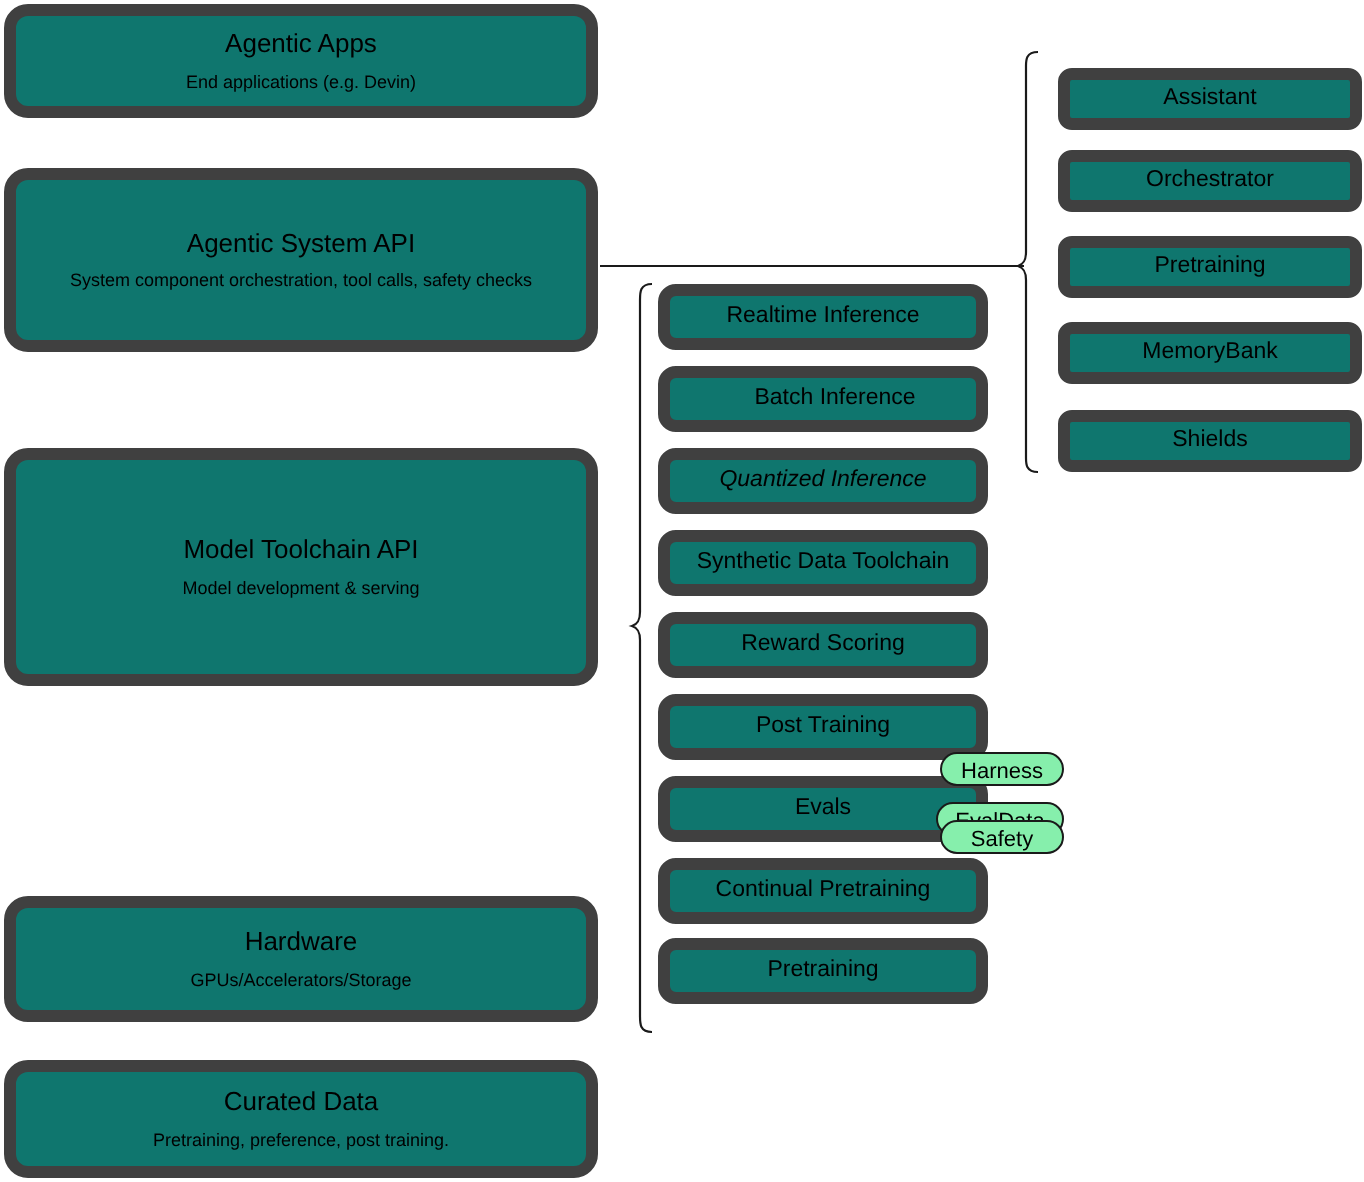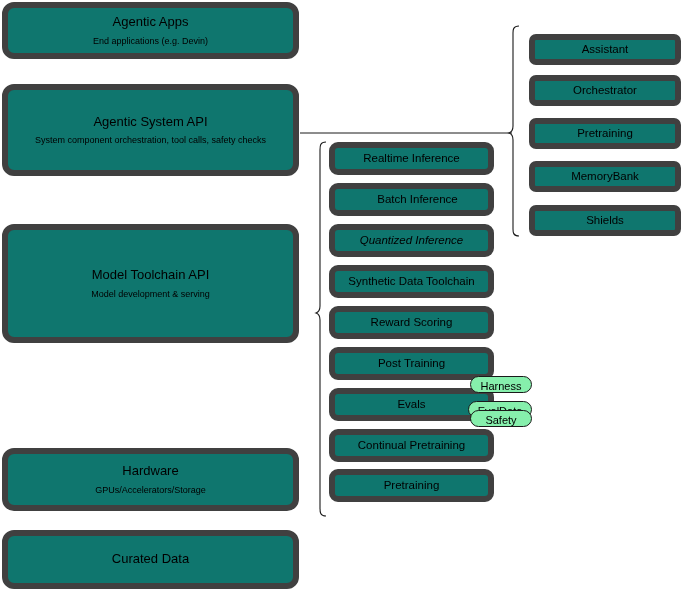--- a/index.html
+++ b/index.html
@@ -129,20 +129,21 @@
   </div>
 
 
   <div class="node layer" style="top:448px;height:63px;">
     <div class="title">Hardware</div>
     <div class="subtitle">GPUs/Accelerators/Storage</div>
   </div>
 
   <div class="node layer" style="top:530px;height:59px;">
     <div class="title">Curated Data</div>
+    <div class="subtitle">Pretraining, preference, post training.</div>
   </div>
 
   <div class="node chip" style="top:142px;">
     <span>Realtime Inference</span>
   </div>
   <div class="node chip" style="top:183px;padding-left:12px;">
     <span>Batch Inference</span>
   </div>
   <div class="node chip" style="top:224px;font-style:italic;">
     <span>Quantized Inference</span>

